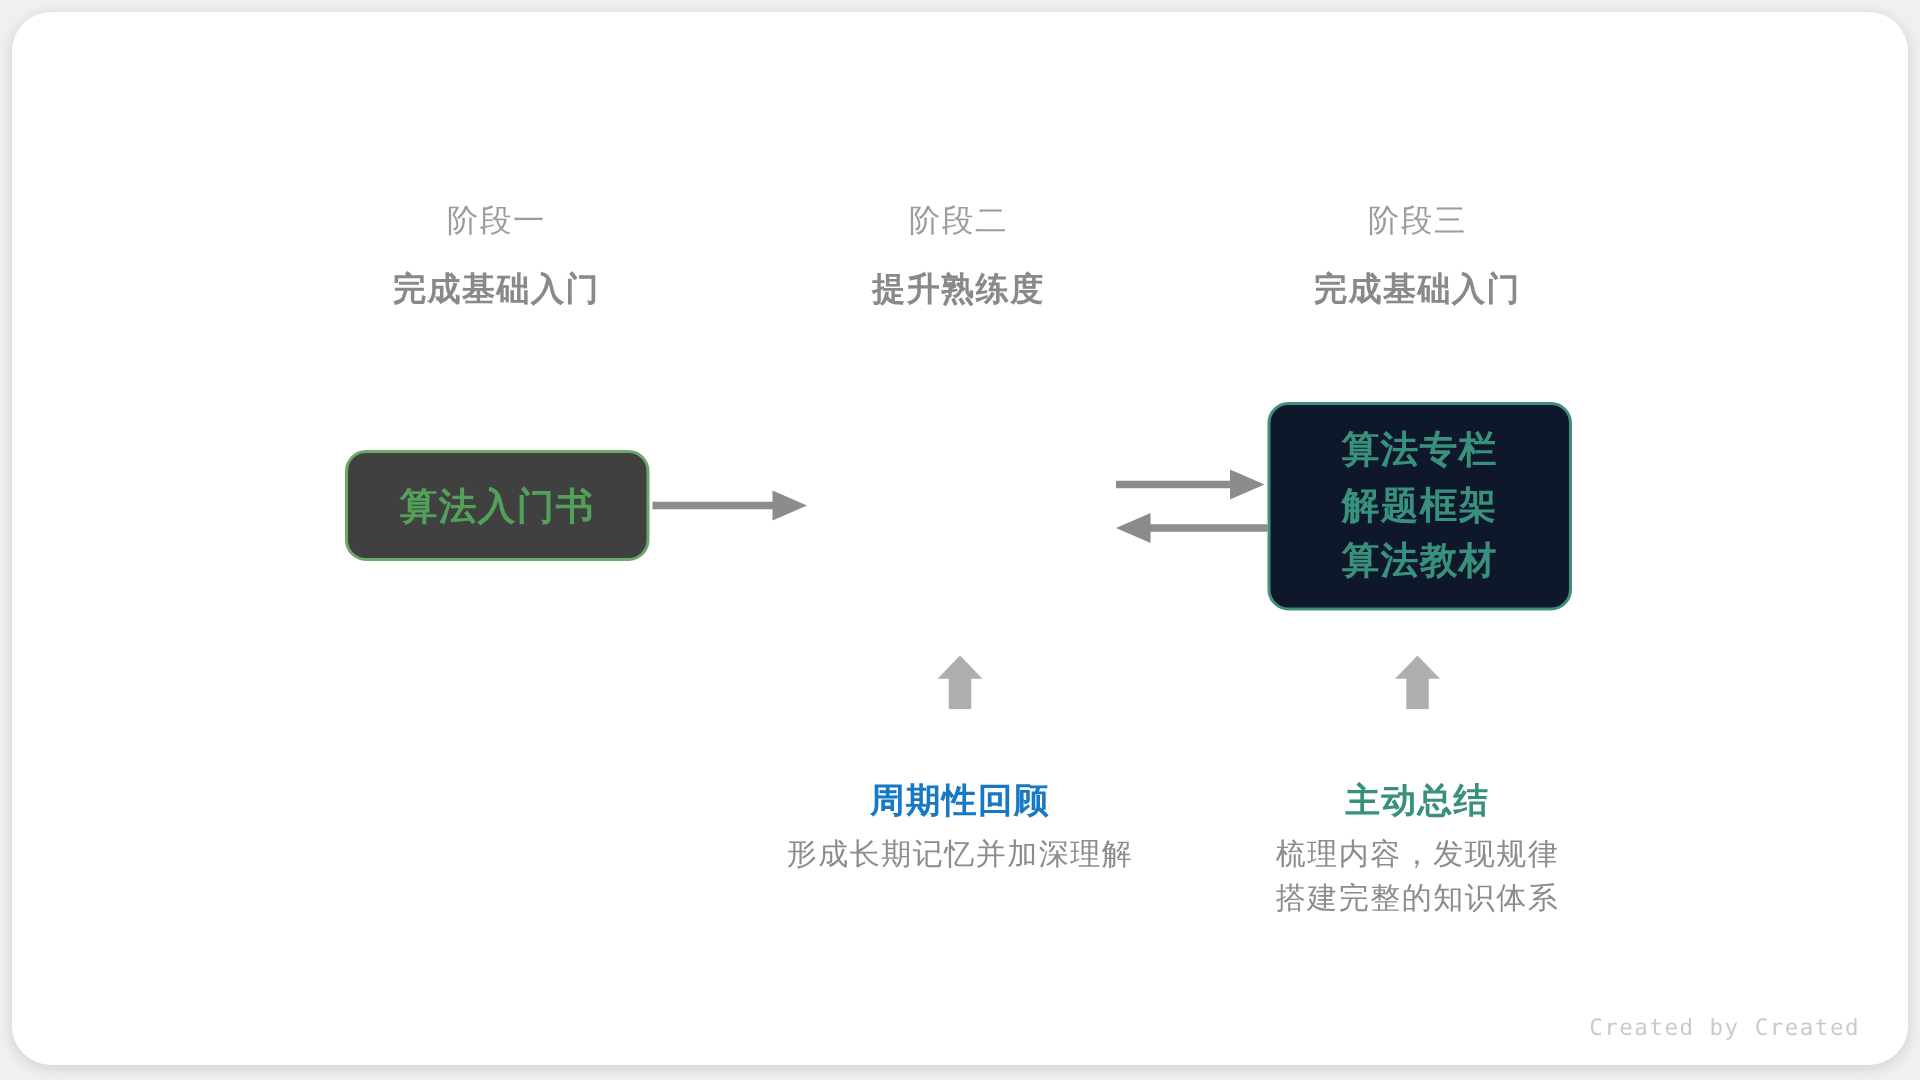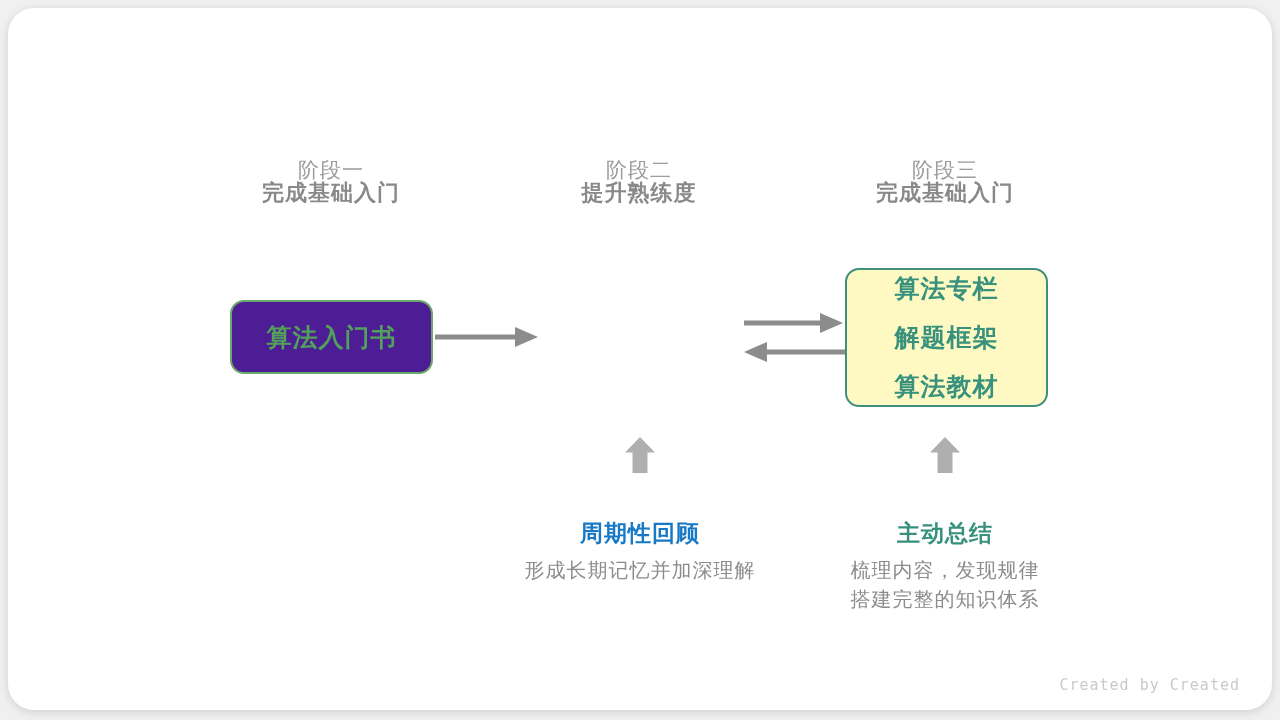--- a/index.html
+++ b/index.html
@@ -14,37 +14,37 @@
     position: absolute;
     left: 8px; top: 8px; right: 8px; bottom: 10px;
     background: #FFFFFF;
     border-radius: 26px;
     box-shadow: 0 2px 10px rgba(0,0,0,0.14);
   }
   .abs { position: absolute; }
   .ctr { text-align: center; }
 
   .stage-label {
-    width: 300px; font-size: 21px; color: #9C9C9C; letter-spacing: 1px; margin-top: 23px;
+    width: 300px; font-size: 21px; color: #9C9C9C; letter-spacing: 1px;
   }
   .stage-subtitle {
     width: 300px; font-size: 22px; font-weight: bold; color: #898989; letter-spacing: 1px;
   }
 
   .flow-box {
     box-sizing: border-box;
     border-radius: 14px;
     display: flex; flex-direction: column;
     align-items: center; justify-content: center;
     font-weight: bold; font-size: 25px;
     letter-spacing: 1px;
   }
-  .box-green  { border: 2.5px solid #6BA86B; background: #4c1d95; color: #53A05A; justify-content: center; }
+  .box-green  { border: 2.5px solid #6BA86B; background: #404040; color: #53A05A; justify-content: center; }
   .box-blue   { border: 2.5px solid #1779C5; background: #EDF5FB; color: #1779C5; }
-  .box-teal   { border: 2.5px solid #3F8F7D; background: #fef9c3; color: #37917D; gap: 12px; }
+  .box-teal   { border: 2.5px solid #3F8F7D; background: #0f172a; color: #37917D; }
   .box-teal .line { line-height: 37px; }
 
   .up-arrow {
     width: 30px; height: 36px;
     background: #AFAFAF;
     clip-path: polygon(50% 0, 100% 43%, 75% 43%, 75% 100%, 25% 100%, 25% 43%, 0 43%);
   }
 
   .callout-title { width: 300px; font-size: 23px; font-weight: bold; letter-spacing: 1px; margin-top: 10px; }
   .callout-title.blue { color: #1779C5; }

